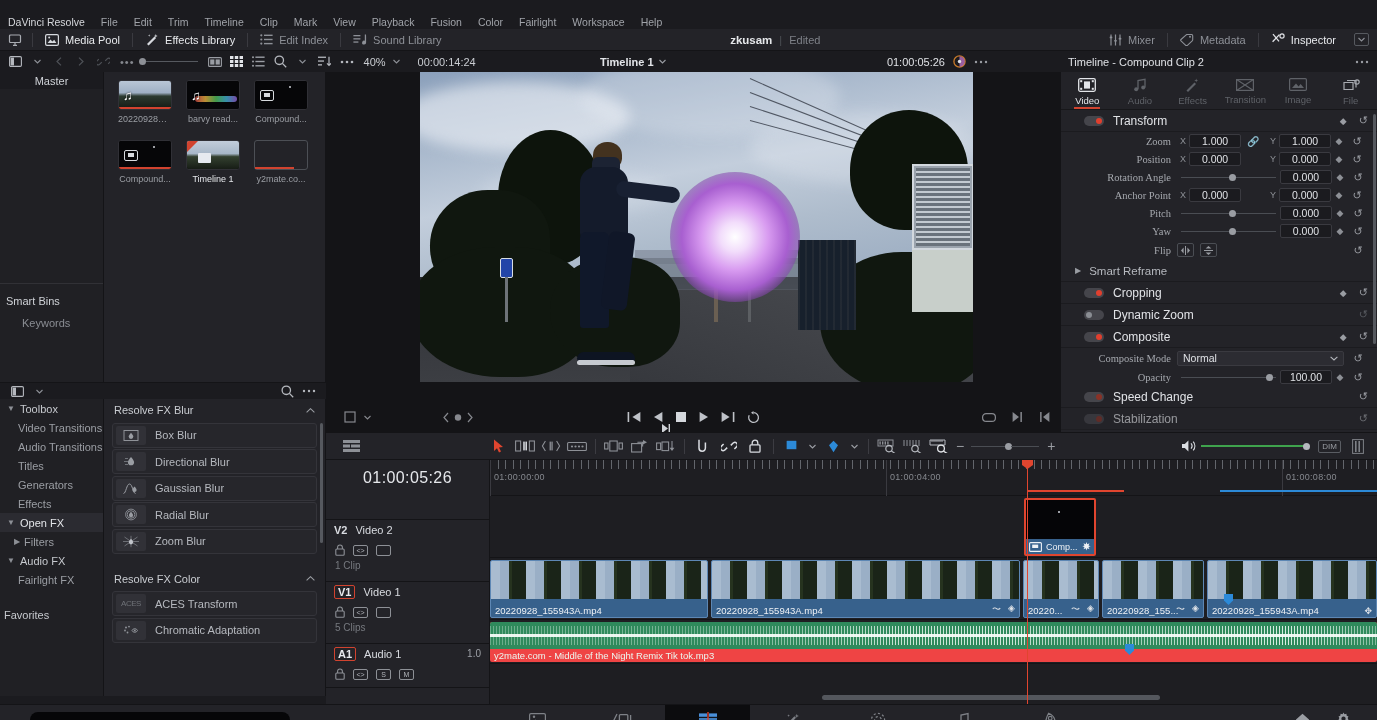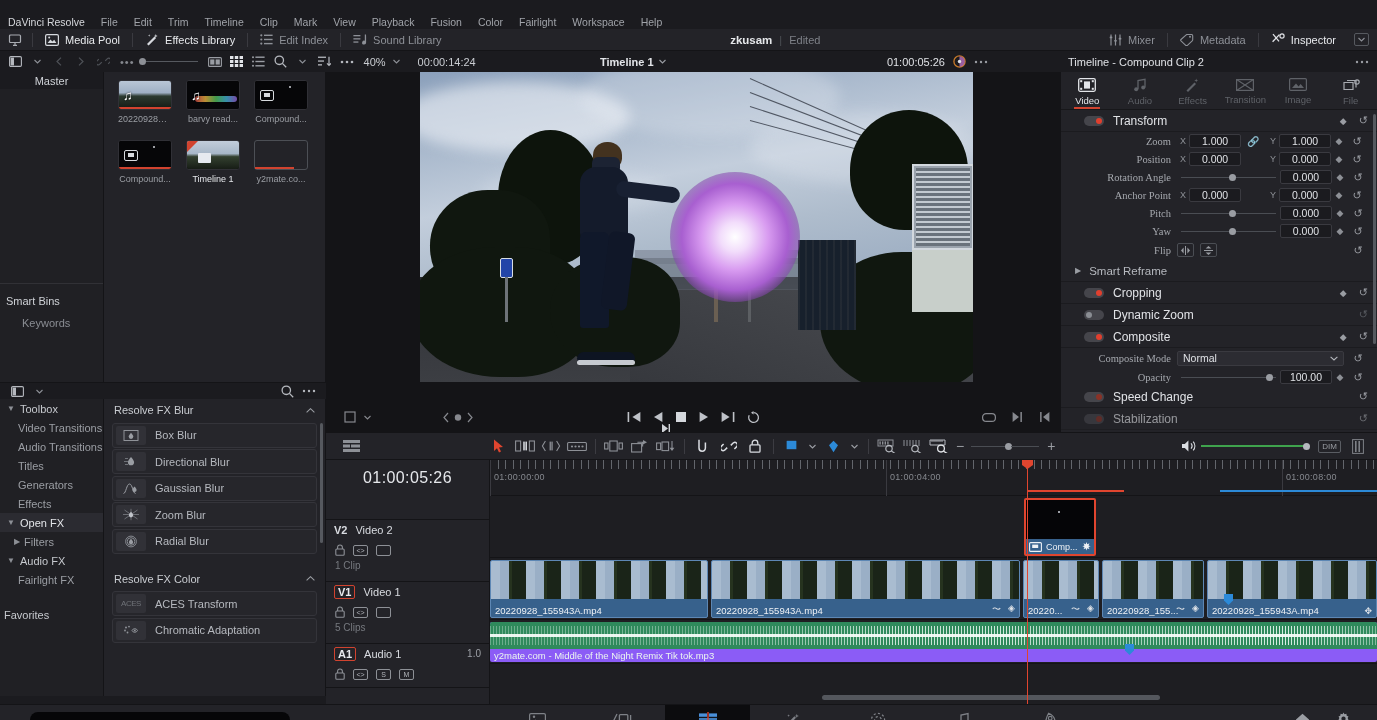--- a/index.html
+++ b/index.html
@@ -307,21 +307,21 @@
     color:#eef1f5; font-size:9.5px; padding-left:4px; display:flex; align-items:center;
     white-space:nowrap; overflow:hidden;
   }
   .clip .icos { position:absolute; right:4px; bottom:1px; display:flex; gap:7px; color:#dfe3e8; font-size:9px;}
   .clip.sel { border:2px solid #e0452f; }
   .clip.compound { background:#050507; }
   .clip.compound .lbl {
     position:absolute; left:0; bottom:0; width:100%; height:15px; background:#37618c;
     display:flex; align-items:center; gap:4px; padding-left:3px; color:#eef1f5; font-size:9px;
   }
-  .audclip { position:absolute; top:2px; background:#8b5cf6; border-radius:2px; overflow:hidden; }
+  .audclip { position:absolute; top:2px; background:#ef4444; border-radius:2px; overflow:hidden; }
   .audclip .nm { position:absolute; left:0; bottom:0; height:13px; color:#ecf6f0; font-size:9.5px;
     padding-left:4px; display:flex; align-items:center; white-space:nowrap; }
   .playhead { position:absolute; top:0; width:1px; height:244px; background:#e0452f; z-index:20; }
   .playhead .hd { position:absolute; left:-5px; top:0; width:11px; height:9px; background:#e0452f;
     clip-path:polygon(0 0,100% 0,100% 55%,50% 100%,0 55%); }
   .kfdot { position:absolute; width:9px; height:11px; background:#2c8ad8;
     clip-path:polygon(0 0,100% 0,100% 60%,50% 100%,0 60%); }
   .hscroll { position:absolute; left:164px; bottom:4px; width:887px; height:5px; }
   .hscroll .thumbbar { position:absolute; left:332px; top:0; width:338px; height:5px;
     background:#54575d; border-radius:3px; }
@@ -771,39 +771,39 @@
         <svg width="18" height="13" viewBox="0 0 18 13">
             <path d="M1.5 11.5C4 11.5 4.5 2 7.5 2s3.5 9.5 6 9.5" fill="none" stroke="#9a9da3" stroke-width="1"></path>
             <path d="M12.5 4.5c1.3 1.5 2.1 2.6 2.1 3.5a2.1 2.1 0 0 1-4.2 0c0-.9.8-2 2.1-3.5z" fill="#9a9da3"></path>
           </svg>
       </span>
       <span class="nm">Gaussian Blur</span>
     </div>
     <div class="fxitem">
       <span class="ic">
         <svg width="18" height="13" viewBox="0 0 18 13">
-            <g stroke="#7b7e84" stroke-width="0.8">
-              <path d="M9 6.5 2.5 2M9 6.5 15.5 2M9 6.5 2.5 11M9 6.5 15.5 11M9 6.5 9 0.8M9 6.5 9 12.2M9 6.5 1 6.5M9 6.5 17 6.5"></path>
-            </g>
-            <path d="M9 3.8c1.3 1.5 2.1 2.6 2.1 3.5a2.1 2.1 0 0 1-4.2 0c0-.9.8-2 2.1-3.5z" fill="#c2c5cb"></path>
-          </svg>
-      </span>
-      <span class="nm">Zoom Blur</span>
-    </div>
-    <div class="fxitem">
-      <span class="ic">
-        <svg width="18" height="13" viewBox="0 0 18 13">
             <g fill="none" stroke="#8f9298" stroke-width="0.9">
               <circle cx="9" cy="6.5" r="5.4"></circle>
               <circle cx="9" cy="6.5" r="3.8"></circle>
             </g>
             <path d="M9 3.8c1.3 1.5 2.1 2.6 2.1 3.5a2.1 2.1 0 0 1-4.2 0c0-.9.8-2 2.1-3.5z" fill="#9a9da3"></path>
           </svg>
       </span>
       <span class="nm">Radial Blur</span>
+    </div>
+    <div class="fxitem">
+      <span class="ic">
+        <svg width="18" height="13" viewBox="0 0 18 13">
+            <g stroke="#7b7e84" stroke-width="0.8">
+              <path d="M9 6.5 2.5 2M9 6.5 15.5 2M9 6.5 2.5 11M9 6.5 15.5 11M9 6.5 9 0.8M9 6.5 9 12.2M9 6.5 1 6.5M9 6.5 17 6.5"></path>
+            </g>
+            <path d="M9 3.8c1.3 1.5 2.1 2.6 2.1 3.5a2.1 2.1 0 0 1-4.2 0c0-.9.8-2 2.1-3.5z" fill="#c2c5cb"></path>
+          </svg>
+      </span>
+      <span class="nm">Zoom Blur</span>
     </div>
 
     <div class="fxgroup" style="margin-top:14px;">
       <span>Resolve FX Color</span>
       <span>
         <svg width="9" height="5" viewBox="0 0 9 5">
             <path d="M0.6 4.3 4.5 0.7 8.4 4.3" fill="none" stroke="#9a9da3" stroke-width="1.1"></path>
           </svg>
       </span>
     </div>

